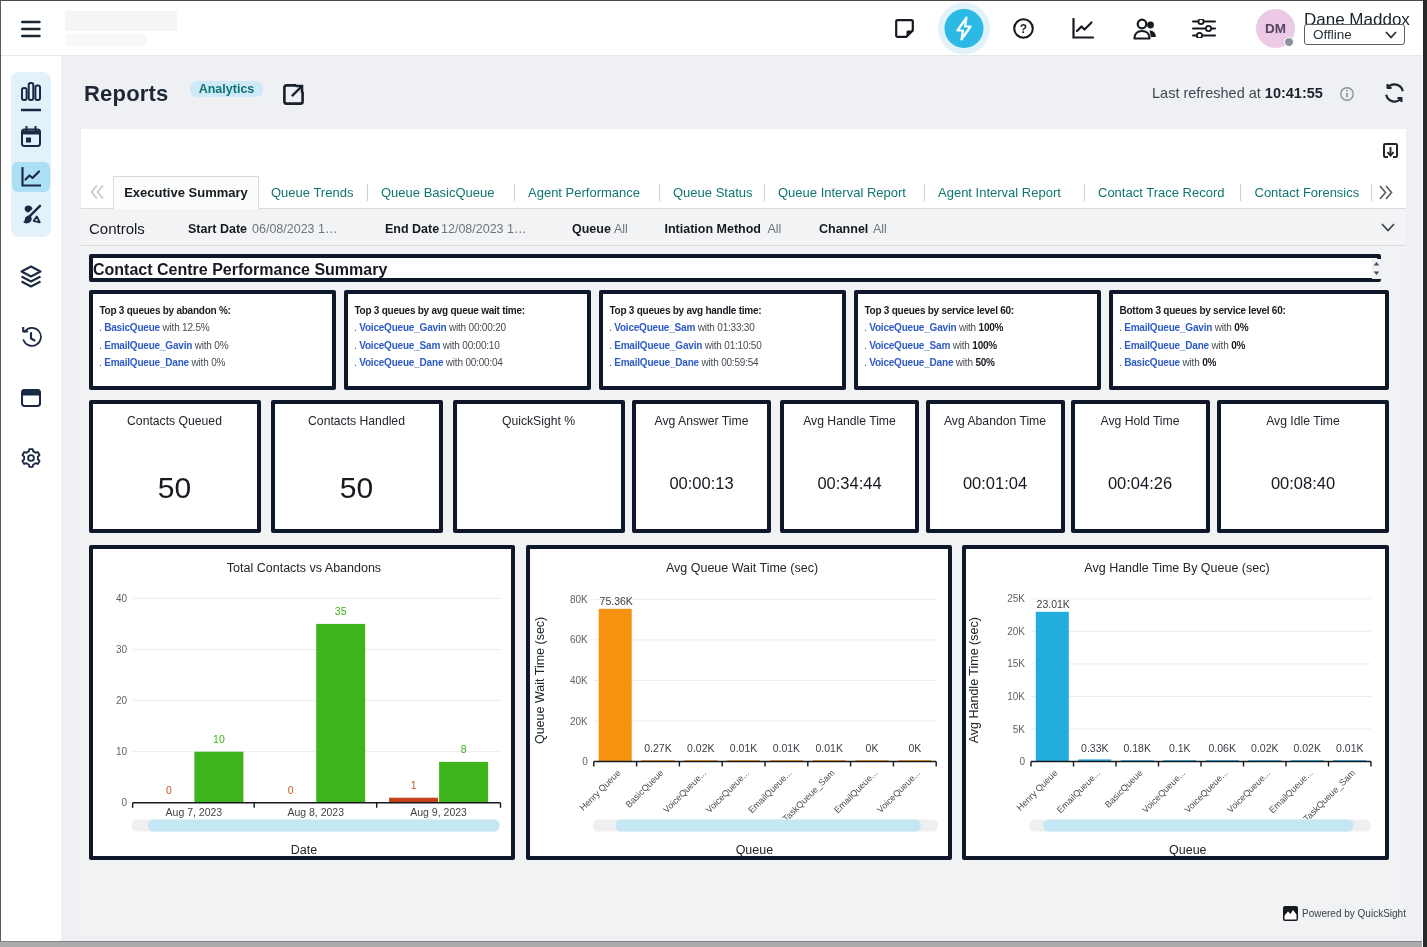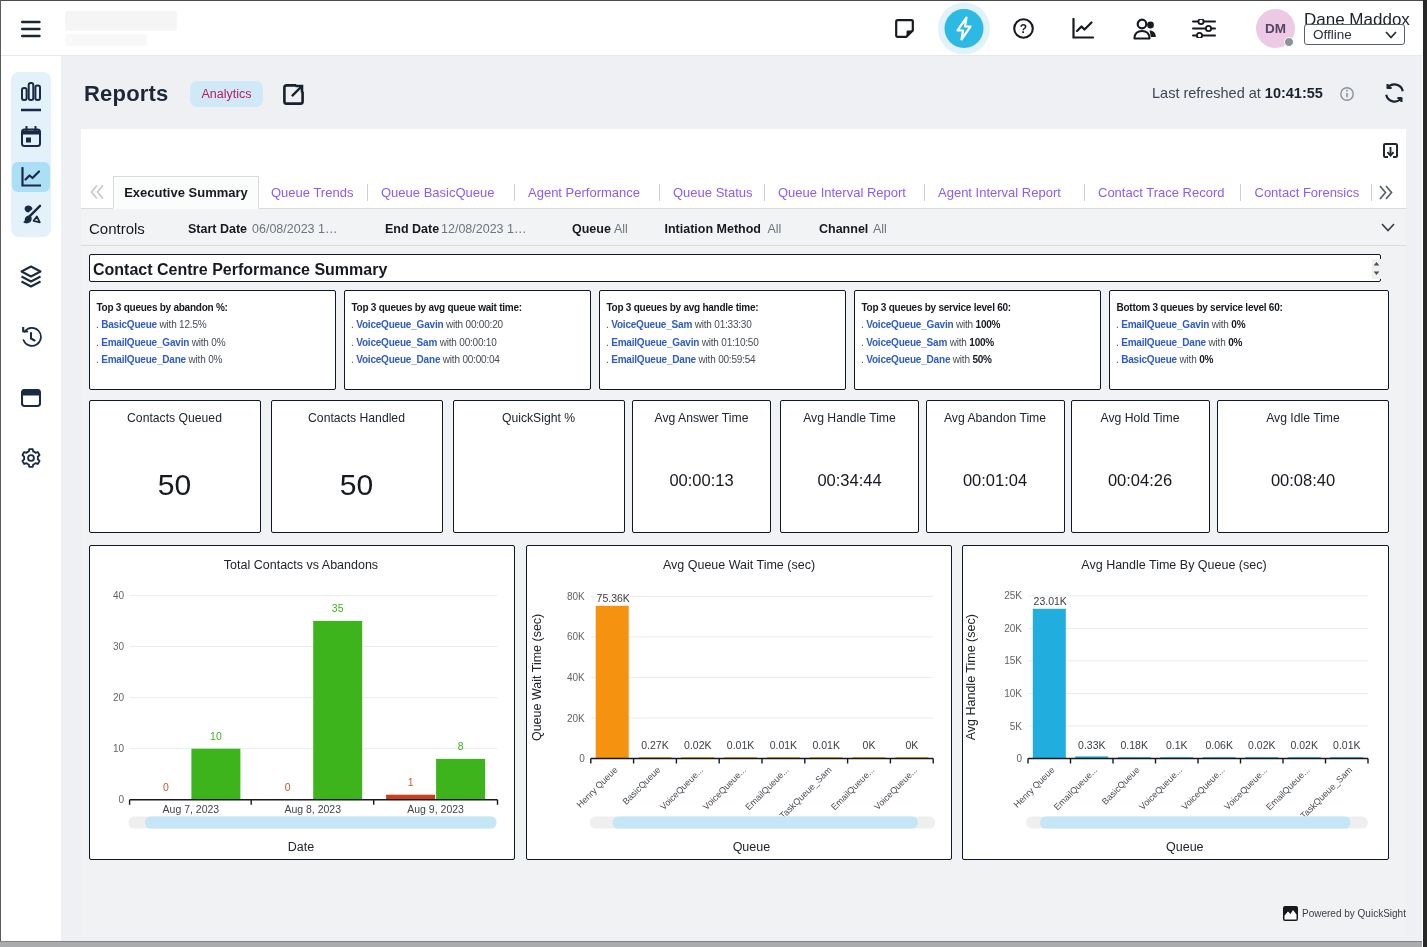--- a/index.html
+++ b/index.html
@@ -7,26 +7,26 @@
   body { font-family:"Liberation Sans", sans-serif; position:relative; background:#fff; }
   .abs { position:absolute; }
   #topbar { left:1px; top:1px; width:1421px; height:55px; background:#fff; border-bottom:1px solid #e6e8ea; }
   #sidebar { left:1px; top:56px; width:60px; height:885px; background:#fff; }
   #main { left:61px; top:56px; width:1361px; height:885px; background:#eef0f3; }
   #panel { position:absolute; left:81px; top:129px; width:1325px; height:807px; background:#f1f2f4; }
   #paneltop { position:absolute; left:81px; top:129px; width:1325px; height:47px; background:#fff; }
   #tabstrip { position:absolute; left:81px; top:176px; width:1325px; height:33px; background:#fff; }
   #tabline { position:absolute; left:81px; top:208px; width:1325px; height:1px; background:#d8dadc; }
   #activetab { position:absolute; left:113px; top:176px; width:146px; height:33px; background:#fbfcfc; border:1px solid #d8dadc; border-bottom:1px solid #fbfcfc; display:flex; align-items:center; justify-content:center; font-size:13px; font-weight:bold; color:#16191f; z-index:3; }
-  .itab { color:#8b5cf6; font-size:13px; position:absolute; top:176px; height:32px; display:flex; align-items:center; }
+  .itab { color:#0f766e; font-size:13px; position:absolute; top:176px; height:32px; display:flex; align-items:center; }
   .tsep { position:absolute; top:184px; width:1px; height:17px; background:#cdd0d3; }
   #controls { position:absolute; left:81px; top:209px; width:1325px; height:37px; background:#f2f3f5; border-bottom:1px solid #d9dbdd; }
   .cl { position:absolute; top:221.5px; font-size:12.5px; font-weight:bold; color:#16191f; }
   .cv { position:absolute; top:221.5px; font-size:12.5px; color:#6e757d; }
-  .card { position:absolute; background:#fff; border:1px solid #0f172a; border-radius:2px; }
+  .card { position:absolute; background:#fff; border:4px solid #0f172a; border-radius:2px; }
   .sumhead { position:absolute; left:7px; top:10.5px; font-size:10px; letter-spacing:-0.25px; font-weight:bold; color:#16191f; }
   .sumit { position:absolute; left:6.5px; font-size:10px; letter-spacing:-0.2px; color:#464c55; white-space:nowrap; }
   .sumit a { color:#2e5bc6; font-weight:bold; text-decoration:none; }
   .kpilabel { position:absolute; left:0; width:100%; text-align:center; font-size:12.2px; color:#21262c; }
   .kpibig { position:absolute; left:0; width:100%; text-align:center; font-size:30px; color:#16191f; }
   .kpitime { position:absolute; left:0; width:100%; text-align:center; font-size:16.5px; color:#16191f; }
   svg text { font-family:"Liberation Sans", sans-serif; }
   #edge-top { left:0; top:0; width:1427px; height:1px; background:#4a4a4a; }
   #edge-left { left:0; top:0; width:1px; height:941px; background:#5a5a5a; }
   #edge-right { left:1422.5px; top:0; width:4.5px; height:947px; background:#282828; }
@@ -144,21 +144,21 @@
   <rect x="1" y="1" width="18" height="16" rx="2.5" fill="none" stroke="#1b2a44" stroke-width="2.1"></rect>
   <rect x="1.5" y="2" width="17" height="4.5" fill="#1b2a44"></rect>
 </svg>
 
 <svg class="abs" style="left:20px;top:447px" width="22" height="22" viewBox="0 0 24 24">
   <path fill="none" stroke="#1b2a44" stroke-width="2" stroke-linejoin="round" d="M13.9 2.3 L14.4 4.9 A7.3 7.3 0 0 1 16.9 6.3 L19.4 5.5 L21.3 8.8 L19.4 10.6 A7.3 7.3 0 0 1 19.4 13.4 L21.3 15.2 L19.4 18.5 L16.9 17.7 A7.3 7.3 0 0 1 14.4 19.1 L13.9 21.7 L10.1 21.7 L9.6 19.1 A7.3 7.3 0 0 1 7.1 17.7 L4.6 18.5 L2.7 15.2 L4.6 13.4 A7.3 7.3 0 0 1 4.6 10.6 L2.7 8.8 L4.6 5.5 L7.1 6.3 A7.3 7.3 0 0 1 9.6 4.9 L10.1 2.3 Z"></path>
   <circle cx="12" cy="12" r="3.2" fill="none" stroke="#1b2a44" stroke-width="2"></circle>
 </svg>
 
 <div class="abs" style="left:84px;top:81px;font-size:22px;font-weight:bold;color:#1d2736;letter-spacing:0.2px;">Reports</div>
-<div class="abs" style="left:190px;top:81px;width:73px;height:26px;background:#cfe9f9;border-radius:7px;display:flex;align-items:center;justify-content:center;font-size:12.5px;font-weight:normal;color:#be185d;">Analytics</div>
+<div class="abs" style="left:190px;top:81px;width:73px;height:16px;background:#cfe9f9;border-radius:7px;display:flex;align-items:center;justify-content:center;font-size:12.5px;font-weight:bold;color:#0f766e;">Analytics</div>
 <svg class="abs" style="left:283px;top:83.5px" width="21" height="21" viewBox="0 0 21 21">
   <path d="M13.2 1.4 H3.6 Q1.4 1.4 1.4 3.6 V17.4 Q1.4 19.6 3.6 19.6 H17.4 Q19.6 19.6 19.6 17.4 V7.8" fill="none" stroke="#17202b" stroke-width="2.6"></path>
   <line x1="8.9" y1="12.1" x2="18" y2="3" stroke="#17202b" stroke-width="2.4"></line>
   <path d="M12.6 2 H19 V8.4" fill="none" stroke="#17202b" stroke-width="2.6"></path>
 </svg>
 <div class="abs" style="left:1152px;top:85px;font-size:14.5px;color:#3f4852;">Last refreshed at <b style="color:#1a222c;">10:41:55</b></div>
 <svg class="abs" style="left:1340px;top:87px" width="14" height="14" viewBox="0 0 14 14">
   <circle cx="7" cy="7" r="6.2" fill="none" stroke="#8a9199" stroke-width="1.4"></circle>
   <line x1="7" y1="6" x2="7" y2="10.3" stroke="#8a9199" stroke-width="1.6"></line>
   <circle cx="7" cy="3.7" r="0.9" fill="#8a9199"></circle>

